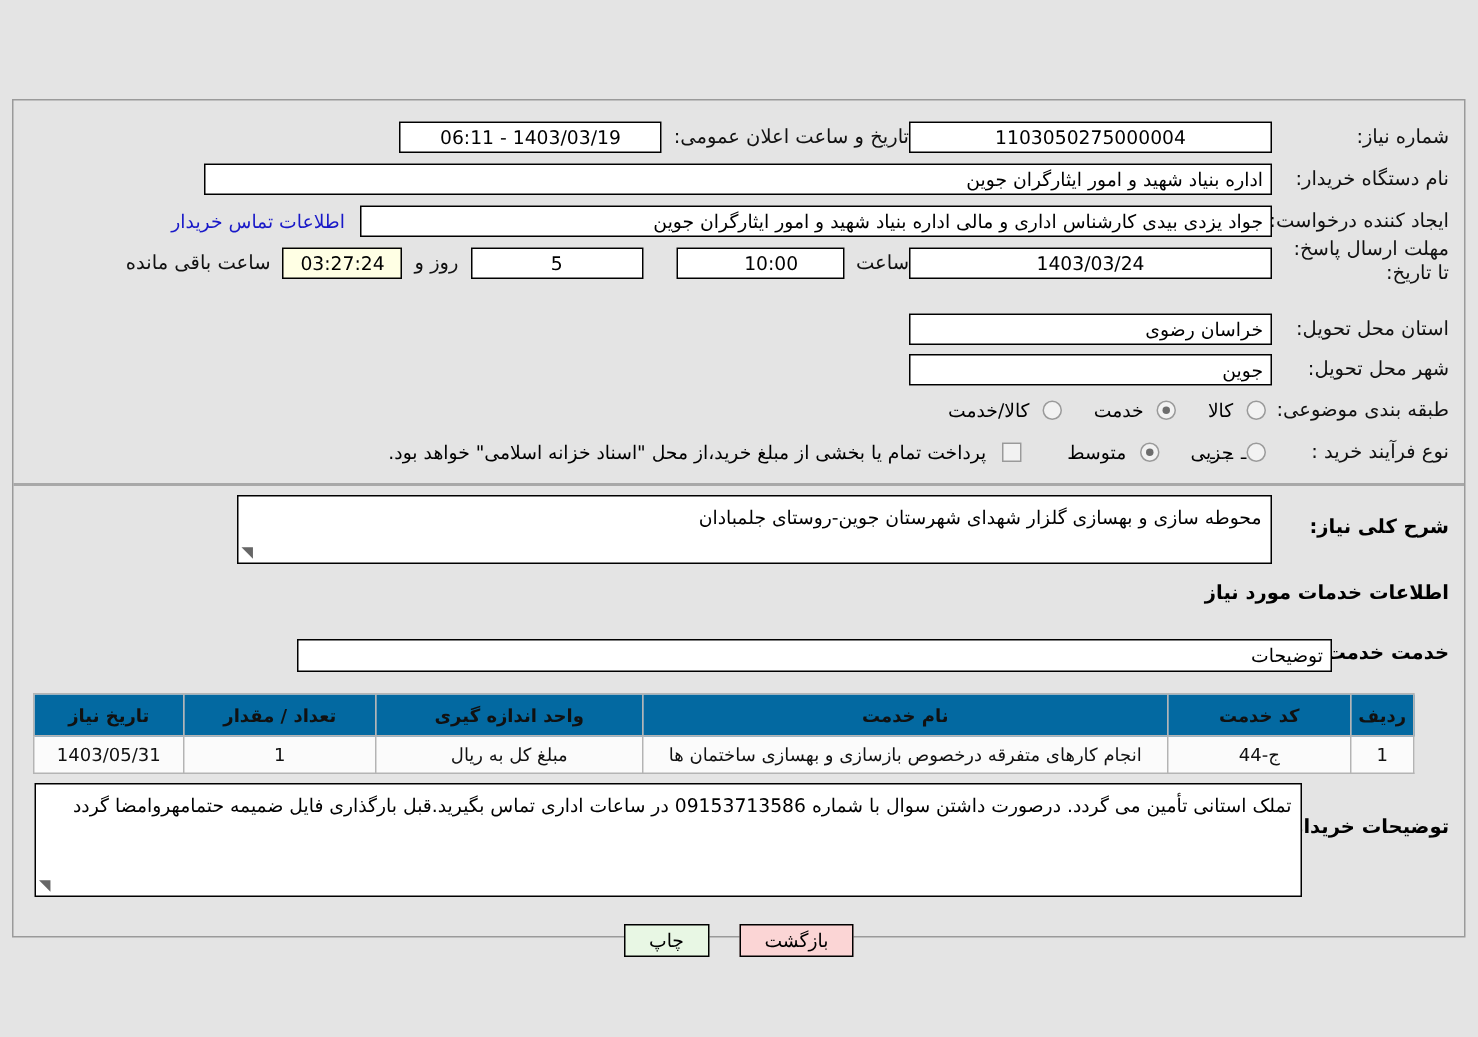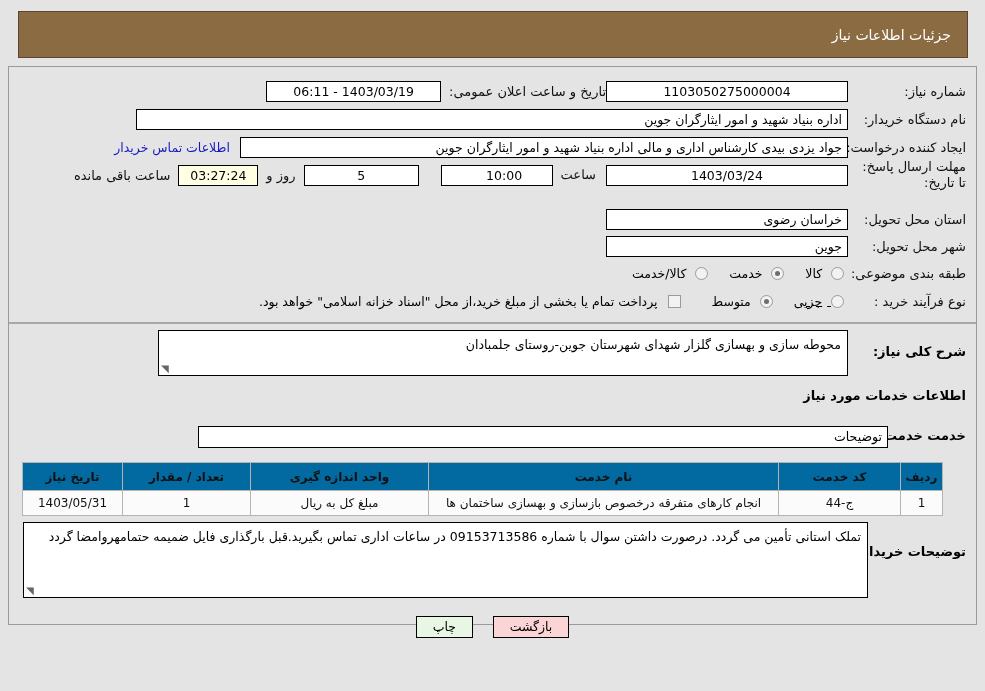--- a/index.html
+++ b/index.html
@@ -232,23 +232,20 @@
 <div class="page">
 
   <div class="watermark">
     <svg class="wm-shield" viewBox="0 0 110 130">
       <path d="M55 3 L105 22 L105 62 C105 98 80 118 55 127 C30 118 5 98 5 62 L5 22 Z" fill="none" stroke="#c99a9a" stroke-width="9"></path>
       <path d="M55 22 L88 34 L88 62 C88 88 72 102 55 108 C38 102 22 88 22 62 L22 34 Z" fill="none" stroke="#c07f7f" stroke-width="6"></path>
     </svg>
     <div class="wm-text">AnaTender.net</div>
   </div>
 
-  <div class="header-bar">
-    <div class="header-title">جزئیات اطلاعات نیاز</div>
-  </div>
 
   <div class="panel">
 
     <div class="panel-top">
 
       <div class="frow" style="right:10px; top:12px;">
         <div class="flabel" style="width:110px;">شماره نیاز:</div>
         <div class="fbox" style="width:242px; margin-right:8px;">1103050275000004</div>
       </div>
       <div class="frow" style="right:370px; top:12px;">
@@ -263,21 +260,21 @@
 
       <div class="frow" style="right:10px; top:68px;">
         <div class="flabel" style="width:110px;">ایجاد کننده درخواست:</div>
         <div class="fbox rtl-right" style="width:608px; margin-right:8px;">جواد یزدی بیدی کارشناس اداری و مالی اداره بنیاد شهید و امور ایثارگران جوین</div>
         <div class="link" style="margin-right:10px;">اطلاعات تماس خریدار</div>
       </div>
 
       <div class="frow" style="right:10px; top:96px;">
         <div class="flabel" style="width:110px; line-height:1.25; white-space:normal;">مهلت ارسال پاسخ: تا تاریخ:</div>
         <div class="fbox" style="width:242px; margin-right:8px;">1403/03/24</div>
-        <div class="flabel" style="margin-right:10px;font-family:Liberation Serif, serif;">ساعت</div>
+        <div class="flabel" style="">ساعت</div>
         <div class="fbox" style="width:112px; margin-right:8px;padding-left:20px;">10:00</div>
         <div class="fbox" style="width:115px; margin-right:22px;">5</div>
         <div class="flabel" style="margin-right:8px;">روز و</div>
         <div class="fbox yellowish" style="width:80px; margin-right:8px;">03:27:24</div>
         <div class="flabel" style="margin-right:8px;">ساعت باقی مانده</div>
       </div>
 
       <div class="frow" style="right:10px; top:140px;">
         <div class="flabel" style="width:110px;">استان محل تحویل:</div>
         <div class="fbox rtl-right" style="width:242px; margin-right:8px;">خراسان رضوی</div>

